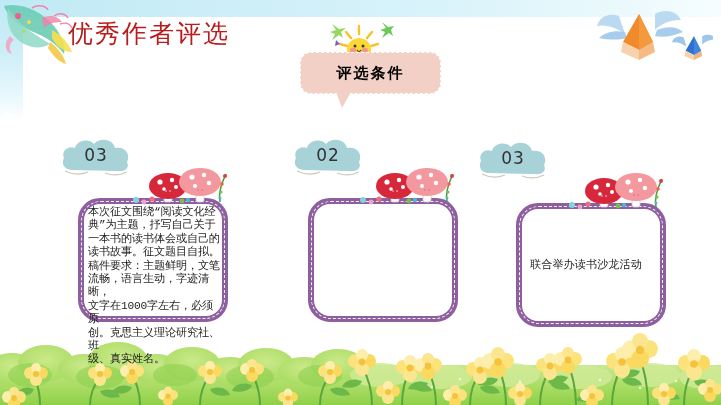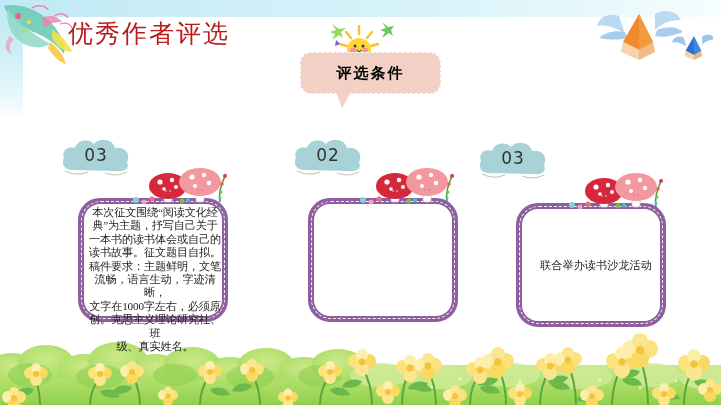--- a/index.html
+++ b/index.html
@@ -98,22 +98,21 @@
   }
   .box:before{
     content:""; position:absolute; left:-3px; top:-3px; right:-3px; bottom:-3px;
     border: 1.2px dashed rgba(255,255,255,0.92);
     border-radius: 20px;
     pointer-events:none;
   }
   .box-text {
     position: absolute; z-index: 4;
     color: #1f1f1f;
-    font-family: Liberation Serif, serif;
-    text-align: center;
+    font-family: Liberation Mono, monospace;
   }
   .t1 { font-size: 11.2px; line-height: 13.4px; letter-spacing: -0.2px; }
   .t2 { font-size: 11.2px; line-height: 23px; }
   .t3 { font-size: 11.2px; line-height: 15.5px; }
 </style>
 </head>
 <body>
 
 <div class="slide">
 

